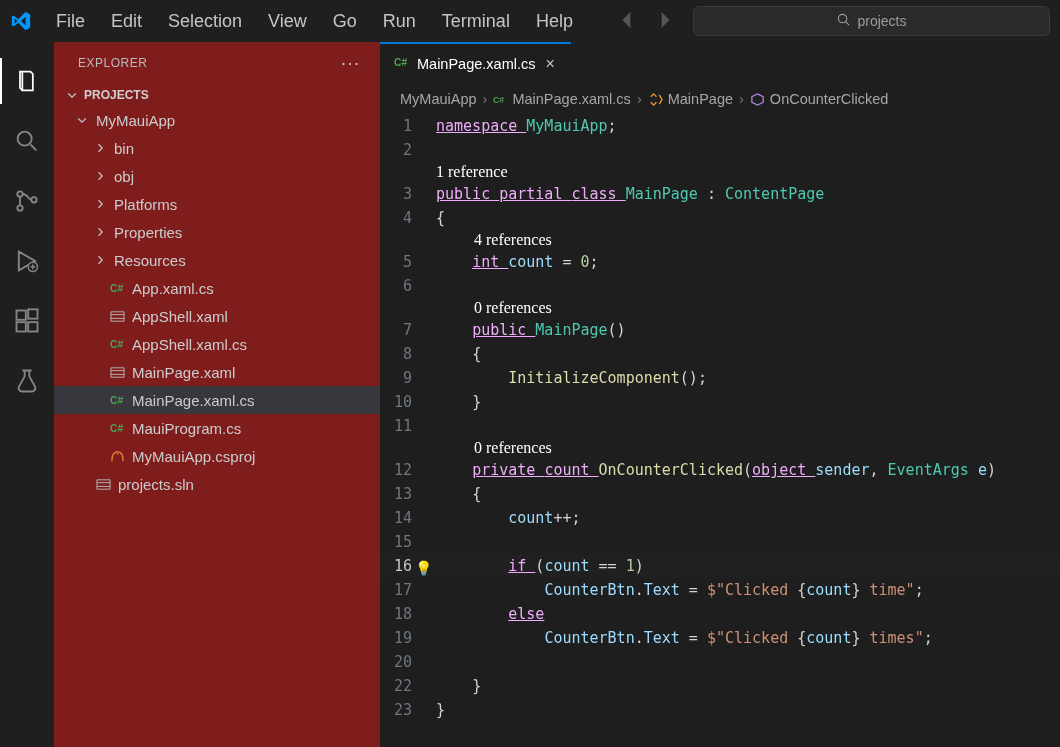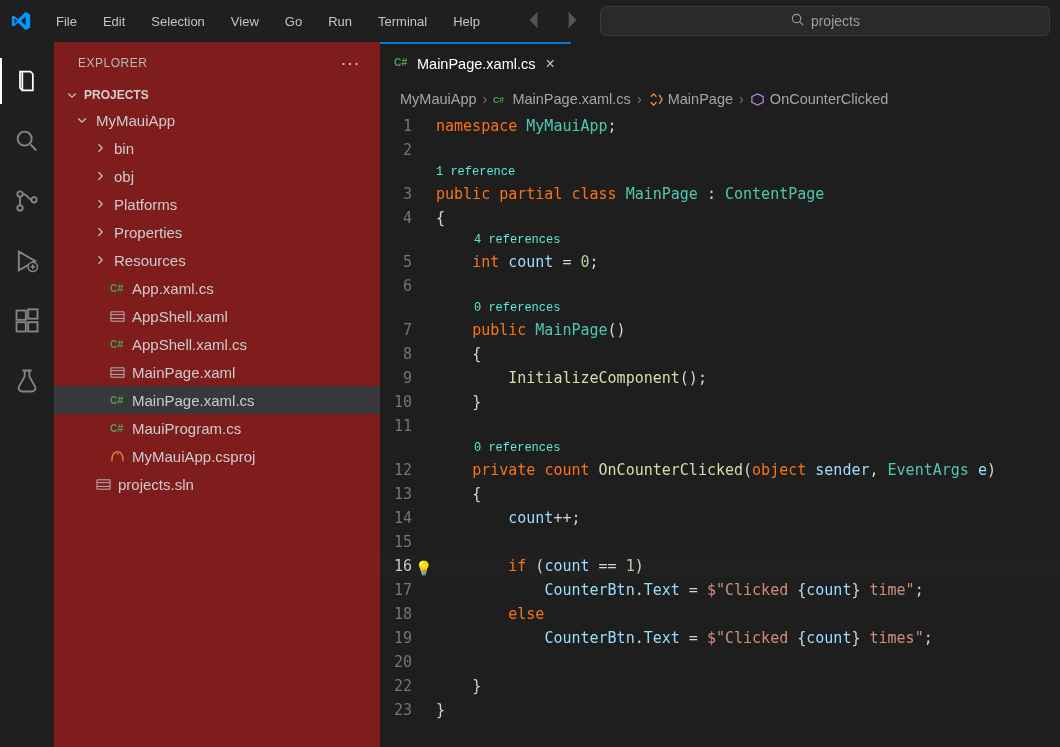--- a/index.html
+++ b/index.html
@@ -23,21 +23,21 @@
     }
     .vscode-logo {
       width: 22px; height: 22px;
       margin-right: 8px;
     }
     .menu-item {
       color: #c5c5c5;
       padding: 4px 10px;
       border-radius: 4px;
       cursor: default;
-      font-size: 13px;
+      font-size: 18px;
     }
     .nav-arrows {
       display: flex;
       gap: 18px;
       margin-left: 30px;
       margin-right: 14px;
     }
     .nav-arrow { color: #9a9a9a; cursor: default; }
     .nav-arrow.disabled { opacity: 0.45; }
     .search-box {
@@ -186,28 +186,28 @@
       color: #6e7681;
       padding-right: 24px;
       flex-shrink: 0;
       position: relative;
     }
     .code {
       white-space: pre;
       flex: 1;
     }
     .codelens {
-      font-family: Liberation Mono, monospace;
-      font-size: 12px;
-      color: #5eead4;
+      font-family: Liberation Serif, serif;
+      font-size: 16px;
+      color: #ffffff;
       padding-left: 56px;
       line-height: 20px;
     }
     .codelens span { padding-left: 0; }
-    .tk-kw { color: #f97316; }
+    .tk-kw { color: #f0abfc; text-decoration: underline; }
     .tk-type { color: #4ec9b0; }
     .tk-fn { color: #dcdcaa; }
     .tk-num { color: #b5cea8; }
     .tk-str { color: #ce9178; }
     .tk-var { color: #9cdcfe; }
     .tk-white { color:#d4d4d4; }
     .current-line { background: #2a2a2a30; }
     .current-line .gutter { color: #c6c6c6; }
     .lightbulb {
       position: absolute;

